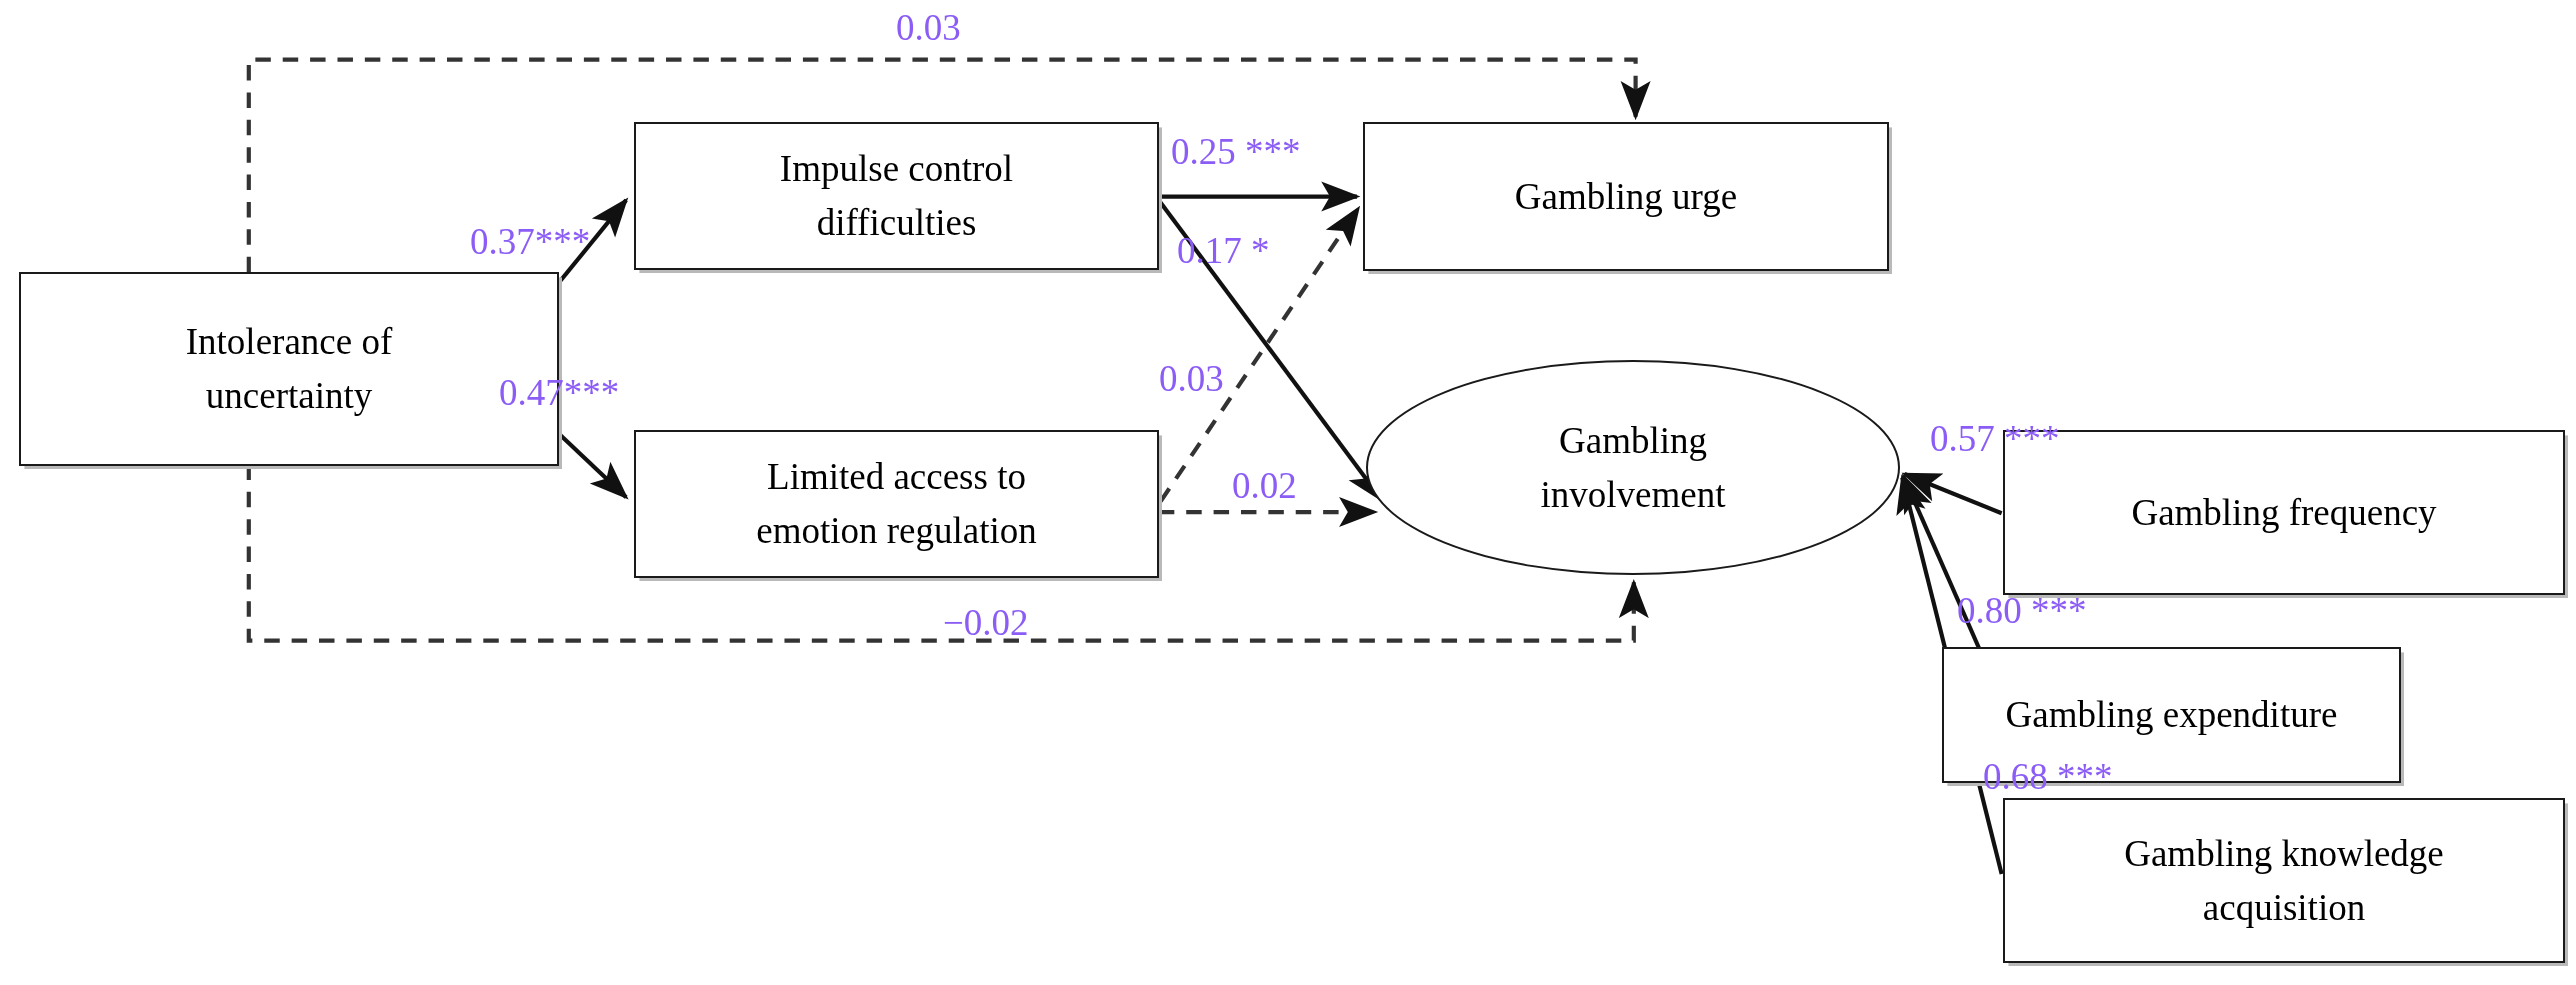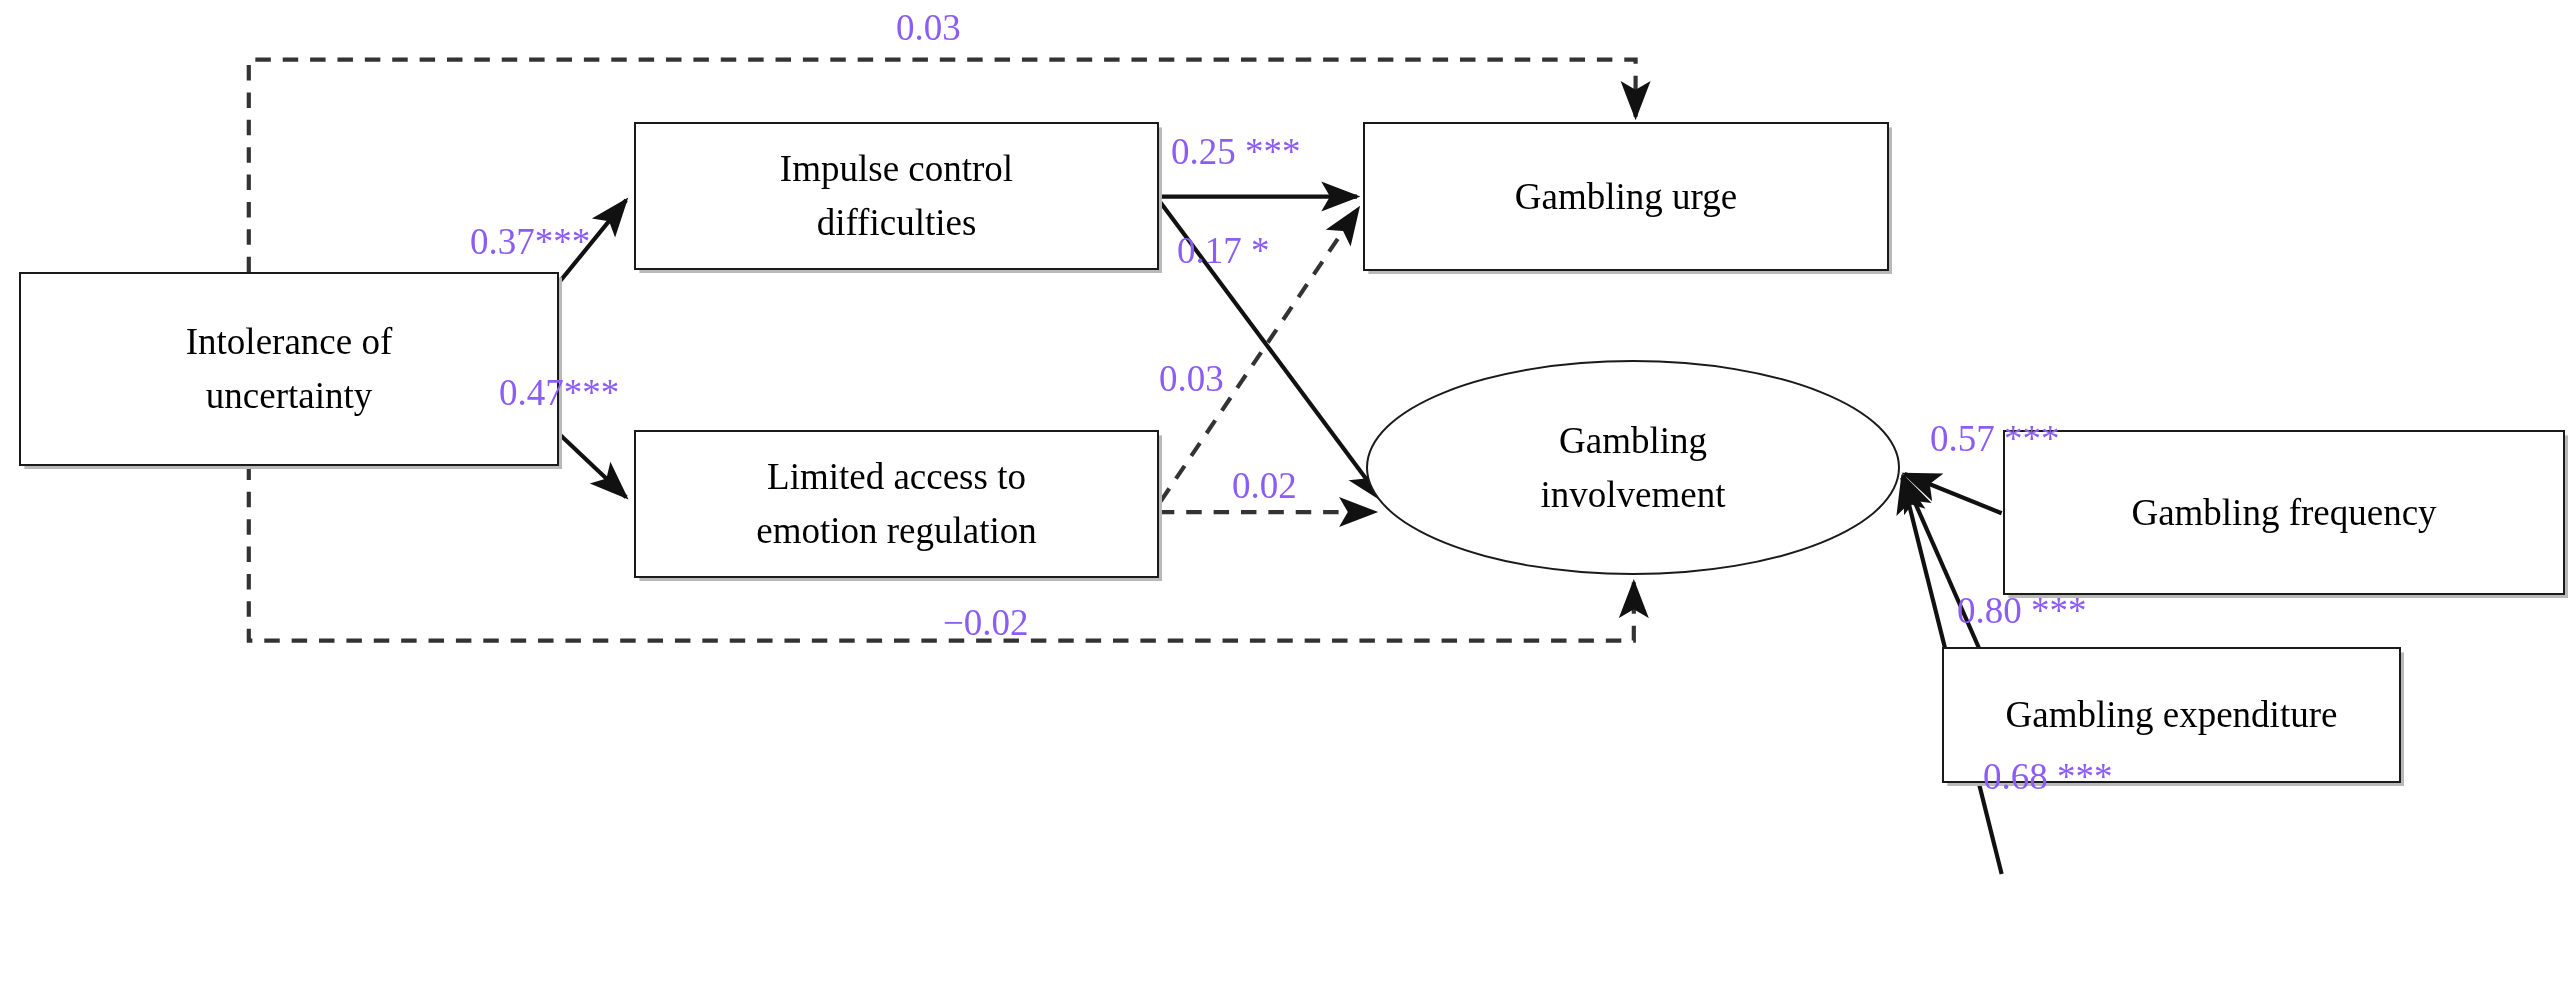--- a/index.html
+++ b/index.html
@@ -114,20 +114,22 @@
 
   <div class="node boxnode" style="left:1363px;top:122px;width:526px;height:149px;">Gambling urge</div>
 
   <div class="node ellipsenode" style="left:1366px;top:360px;width:534px;height:215px;">Gambling
 involvement</div>
 
   <div class="node boxnode" style="left:2003px;top:430px;width:562px;height:165px;">Gambling frequency</div>
 
   <div class="node boxnode" style="left:1942px;top:619px;width:459px;height:136px;margin-top:28px;">Gambling expenditure</div>
 
+  <div class="node boxnode" style="left:2003px;top:798px;width:562px;height:165px;">Gambling knowledge
+acquisition</div>
 
   <div class="pathlabel" style="left:896px;top:6px;">0.03</div>
 
   <div class="pathlabel" style="left:470px;top:220px;">0.37***</div>
 
   <div class="pathlabel" style="left:499px;top:371px;">0.47***</div>
 
   <div class="pathlabel" style="left:943px;top:601px;">−0.02</div>
 
   <div class="pathlabel" style="left:1171px;top:130px;">0.25 ***</div>

